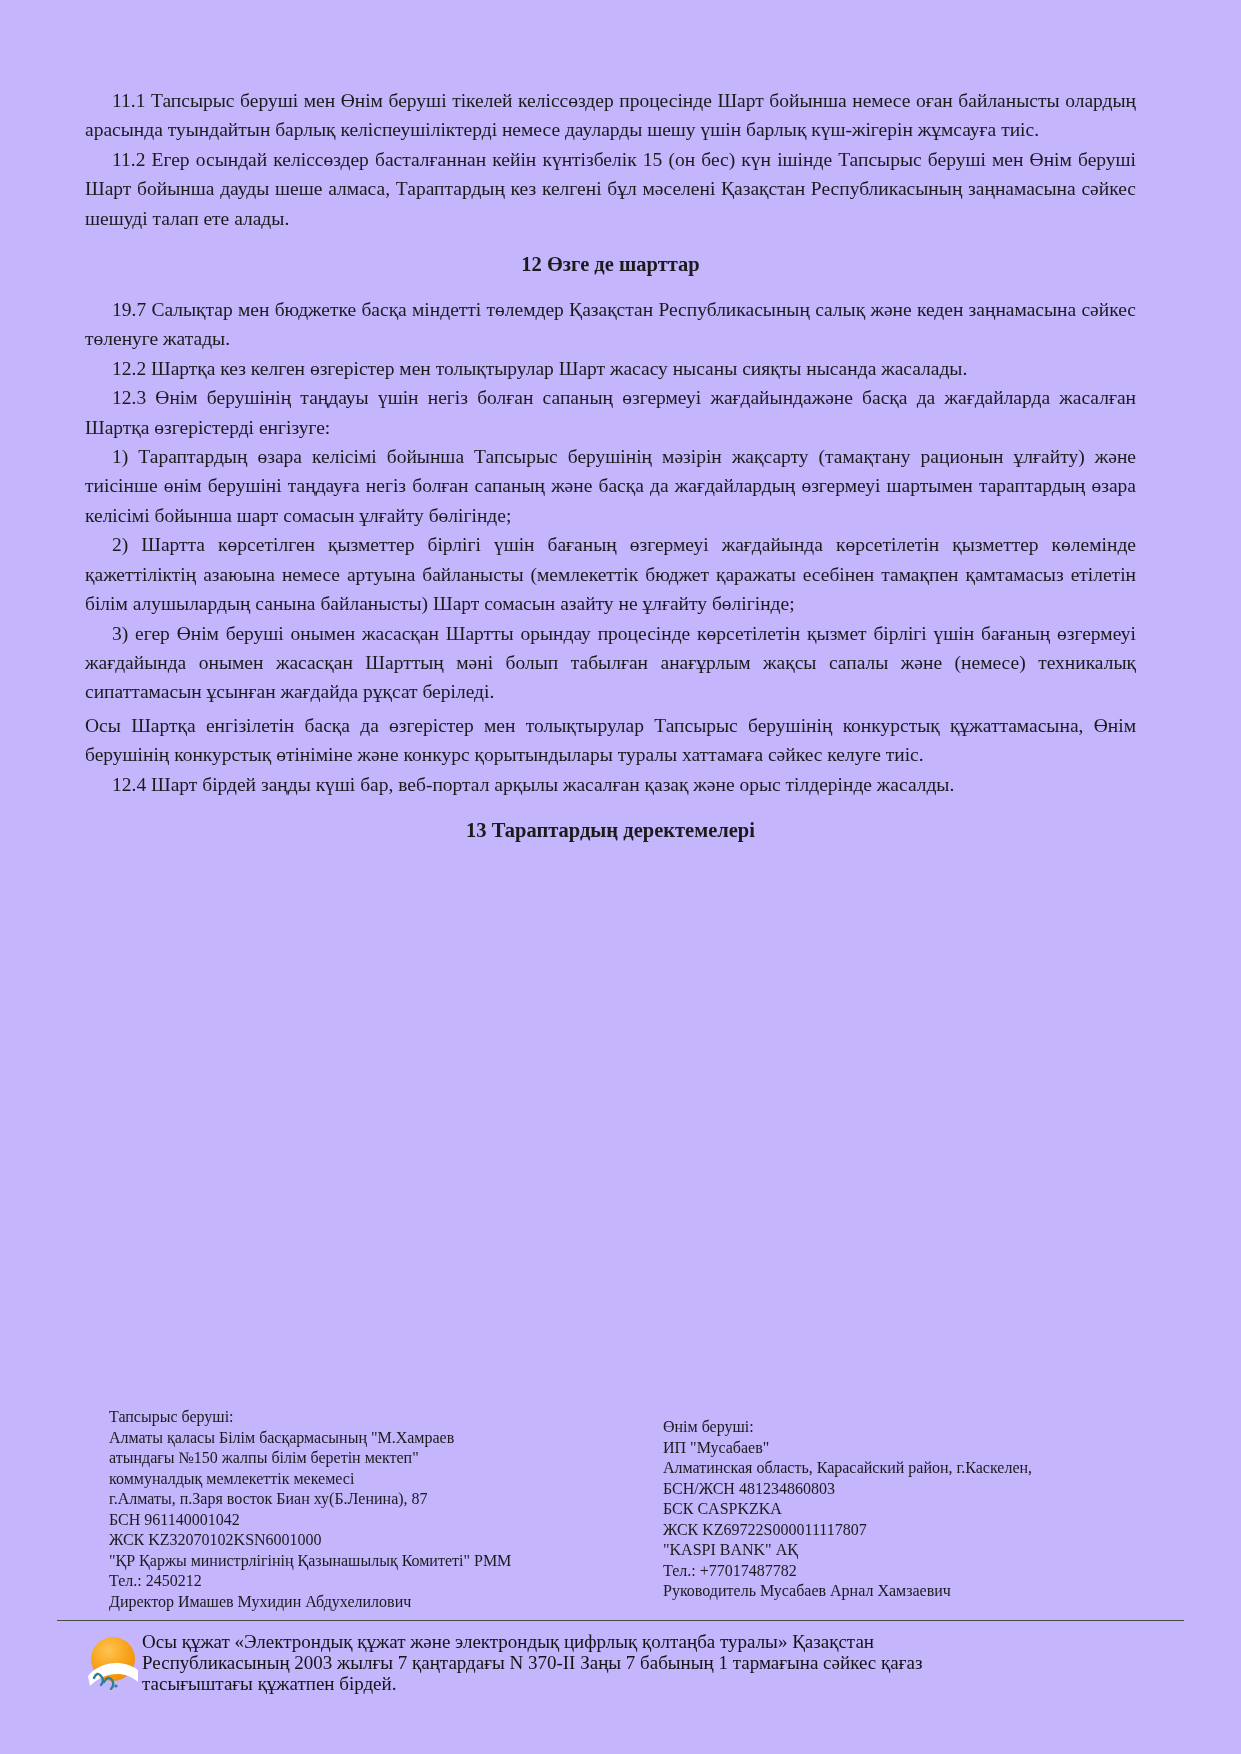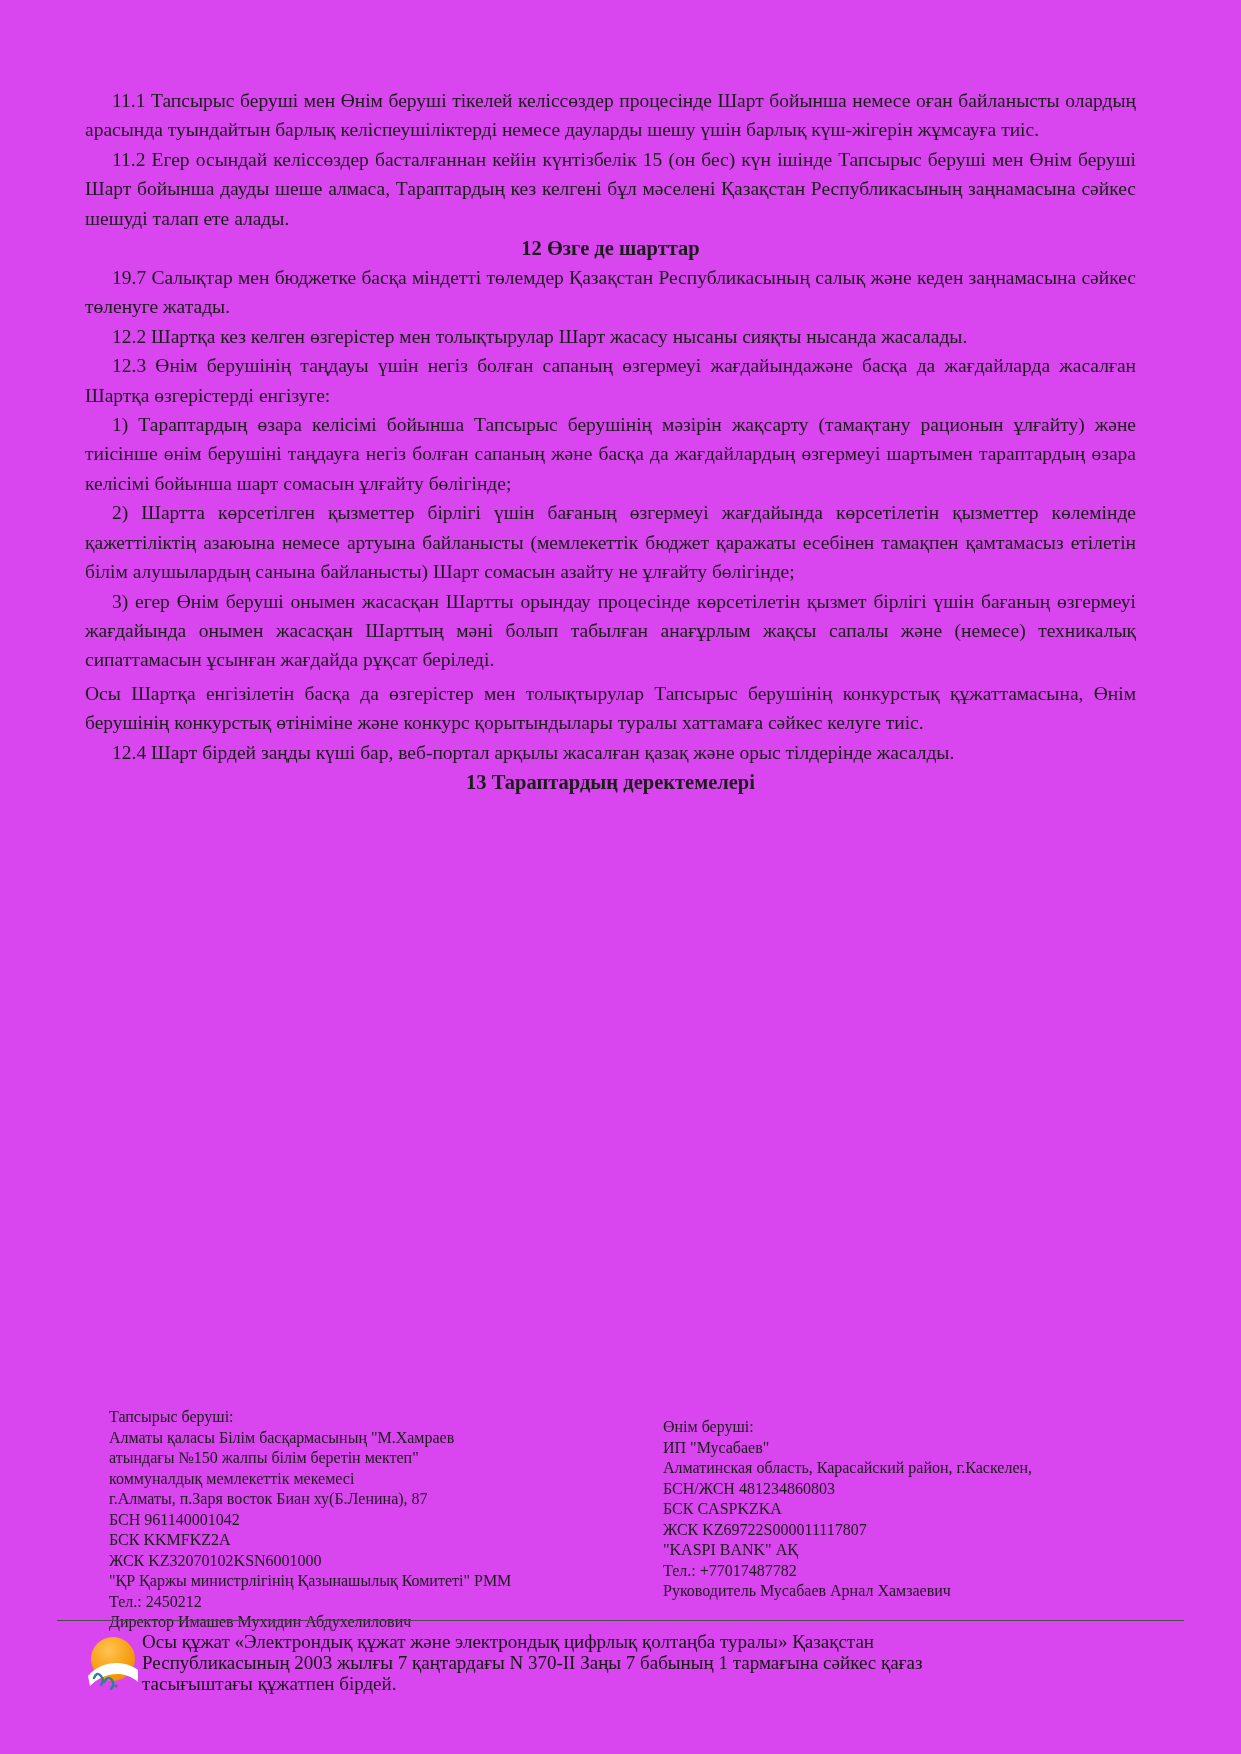--- a/index.html
+++ b/index.html
@@ -4,21 +4,21 @@
 <style>
   html, body {
     margin: 0;
     padding: 0;
     background: #ffffff;
   }
   .page {
     position: relative;
     width: 1241px;
     height: 1754px;
-    background: #d946ef;
+    background: #c4b5fd;
     font-family: "Liberation Serif", "DejaVu Serif", serif;
     color: #1b1b1b;
     overflow: hidden;
   }
   
   .doc {
     position: absolute;
     left: 85px;
     top: 86px;
     width: 1051px;
@@ -33,21 +33,21 @@
   }
   .para.cont {
     text-indent: 0;
     margin-top: 4px;
   }
   .heading {
     font-size: 20.5px;
     line-height: 30px;
     font-weight: bold;
     text-align: center;
-    margin: 0;
+    margin: 16px;
   }
   
   .req-col {
     position: absolute;
     font-size: 16px;
     line-height: 20.5px;
     white-space: nowrap;
   }
   .req-customer { left: 85px;  top: 1407px; width: 560px; margin-left: 24px; }
   .req-supplier { left: 663px; top: 1417px; width: 530px; }
@@ -98,21 +98,20 @@
     <p class="heading">13 Тараптардың деректемелері</p>
   </div>
 
   <div class="req-col req-customer">
     <div class="req-line">Тапсырыс беруші:</div>
     <div class="req-line">Алматы қаласы Білім басқармасының "М.Хамраев</div>
     <div class="req-line">атындағы №150 жалпы білім беретін мектеп"</div>
     <div class="req-line">коммуналдық мемлекеттік мекемесі</div>
     <div class="req-line">г.Алматы, п.Заря восток Биан ху(Б.Ленина), 87</div>
     <div class="req-line">БСН 961140001042</div>
-    <div class="req-line">БСК KKMFKZ2A</div>
     <div class="req-line">ЖСК KZ32070102KSN6001000</div>
     <div class="req-line">"ҚР Қаржы министрлігінің Қазынашылық Комитеті" РММ</div>
     <div class="req-line">Тел.: 2450212</div>
     <div class="req-line">Директор Имашев Мухидин Абдухелилович</div>
   </div>
 
   <div class="req-col req-supplier">
     <div class="req-line">Өнім беруші:</div>
     <div class="req-line">ИП "Мусабаев"</div>
     <div class="req-line">Алматинская область, Карасайский район, г.Каскелен,</div>

